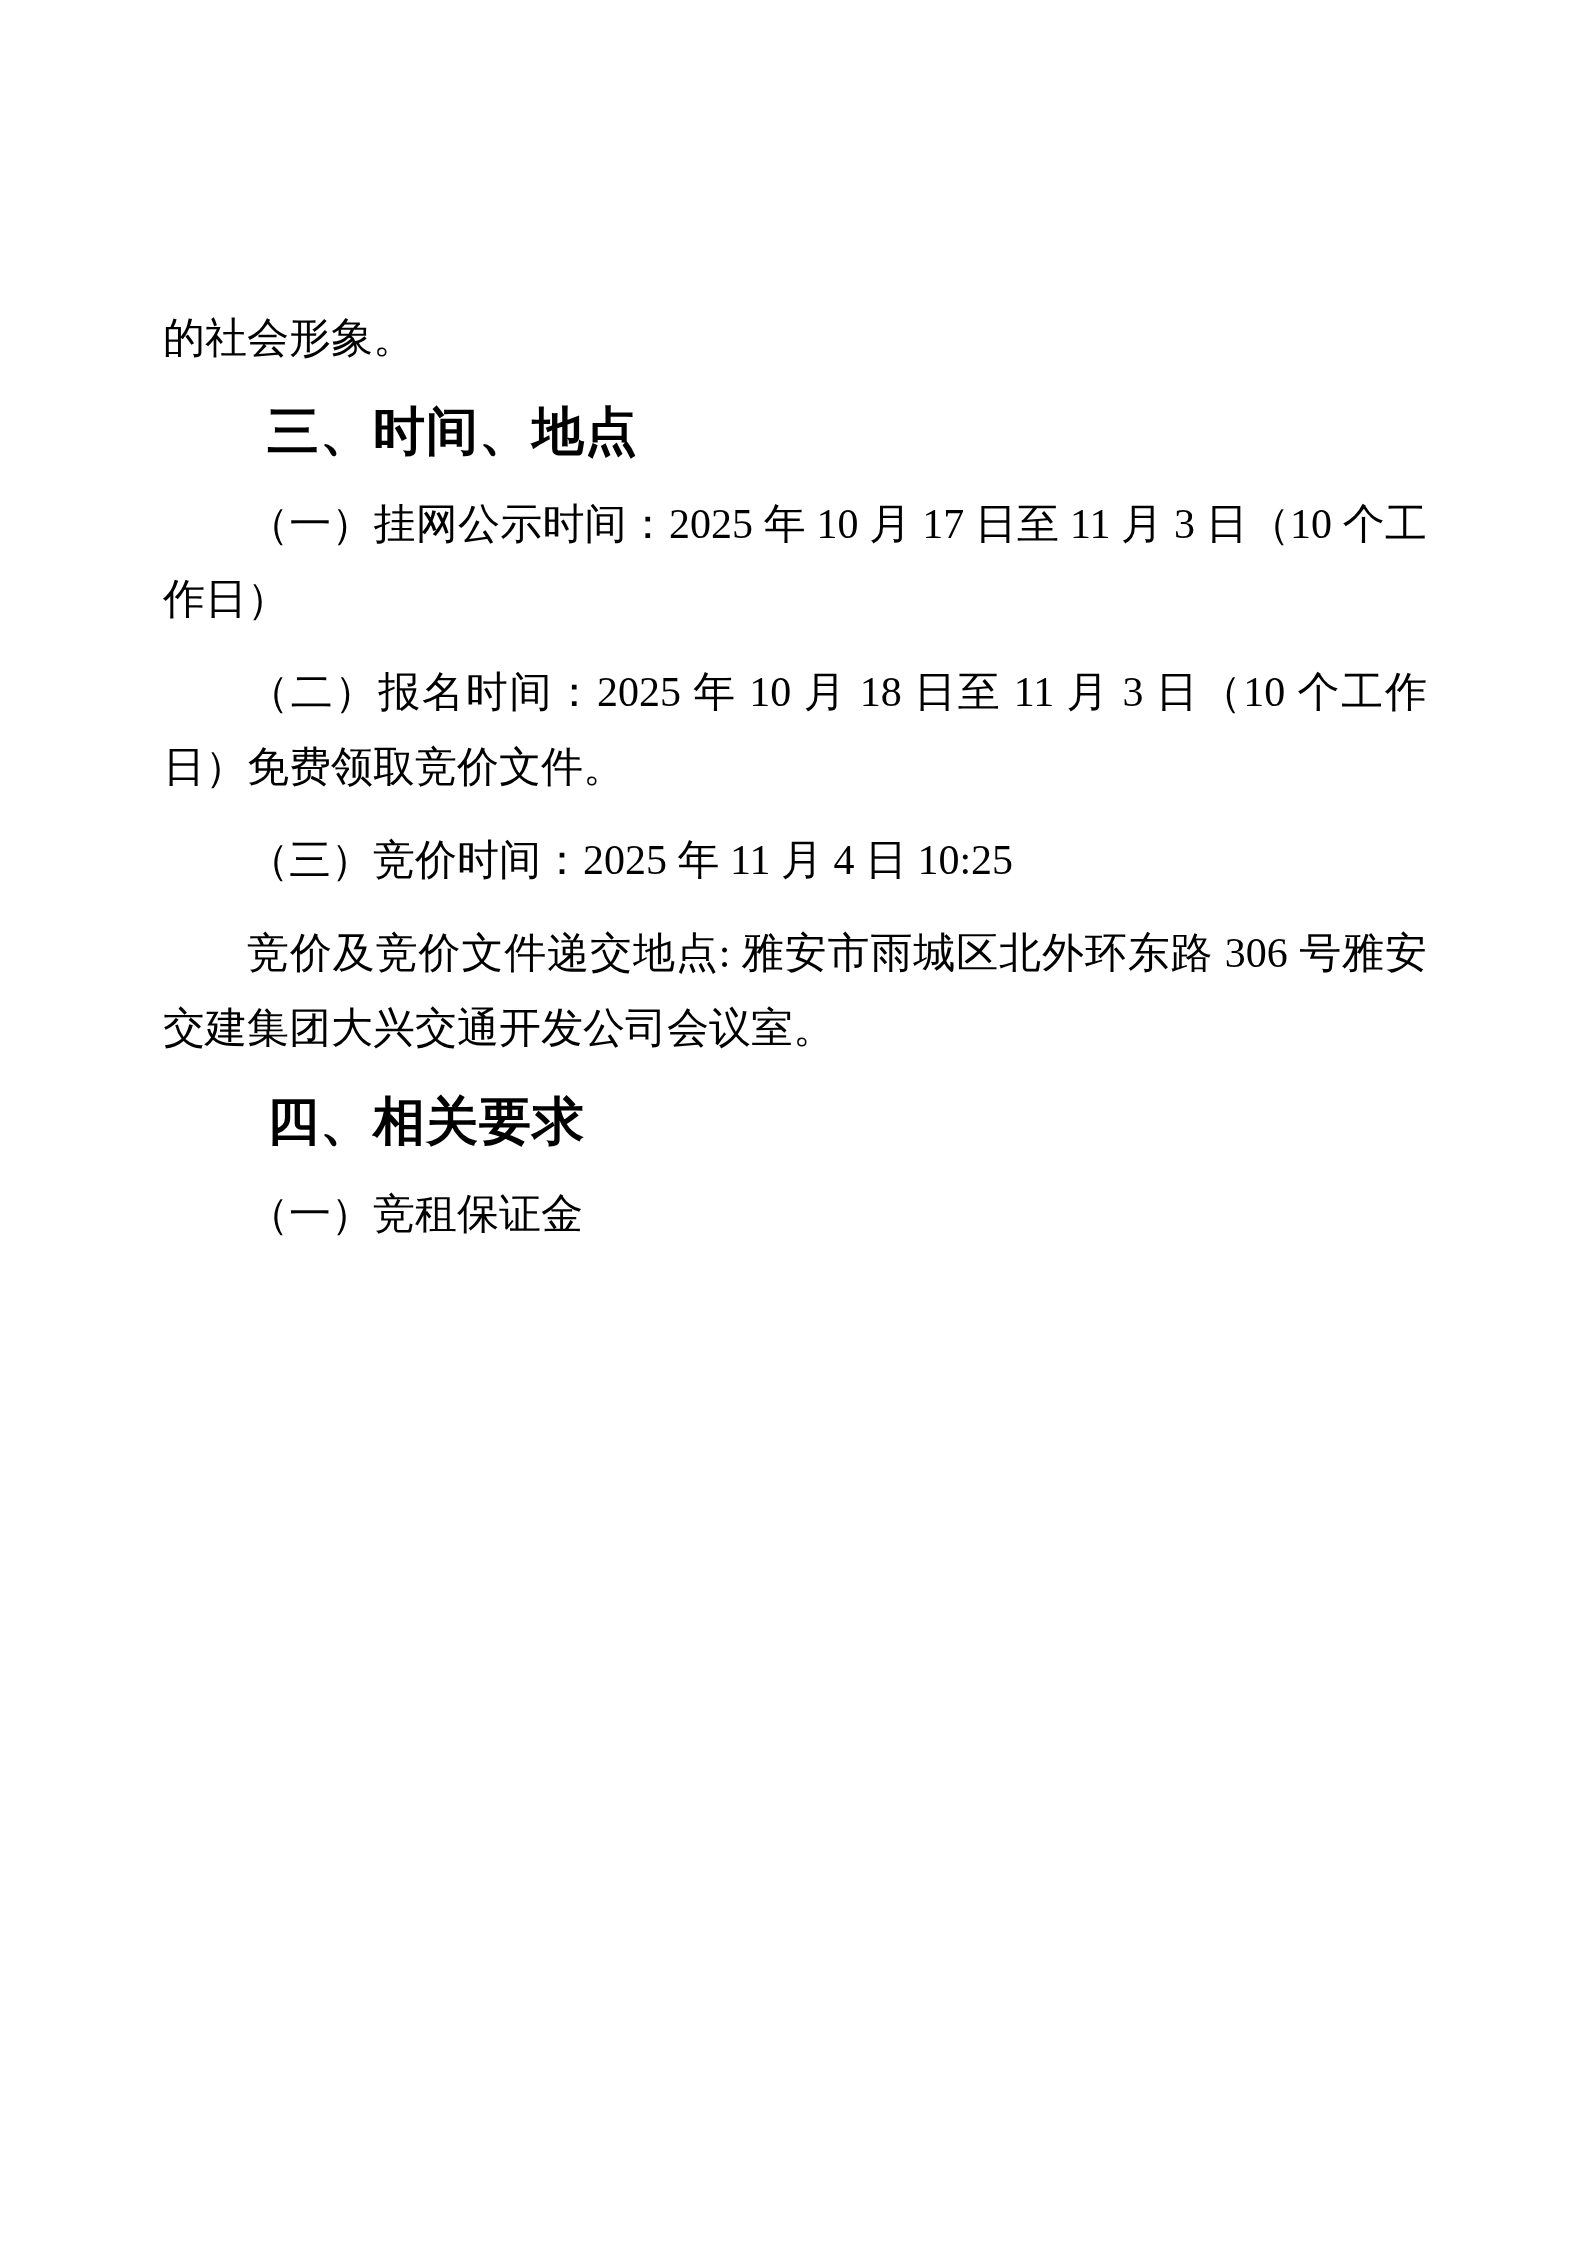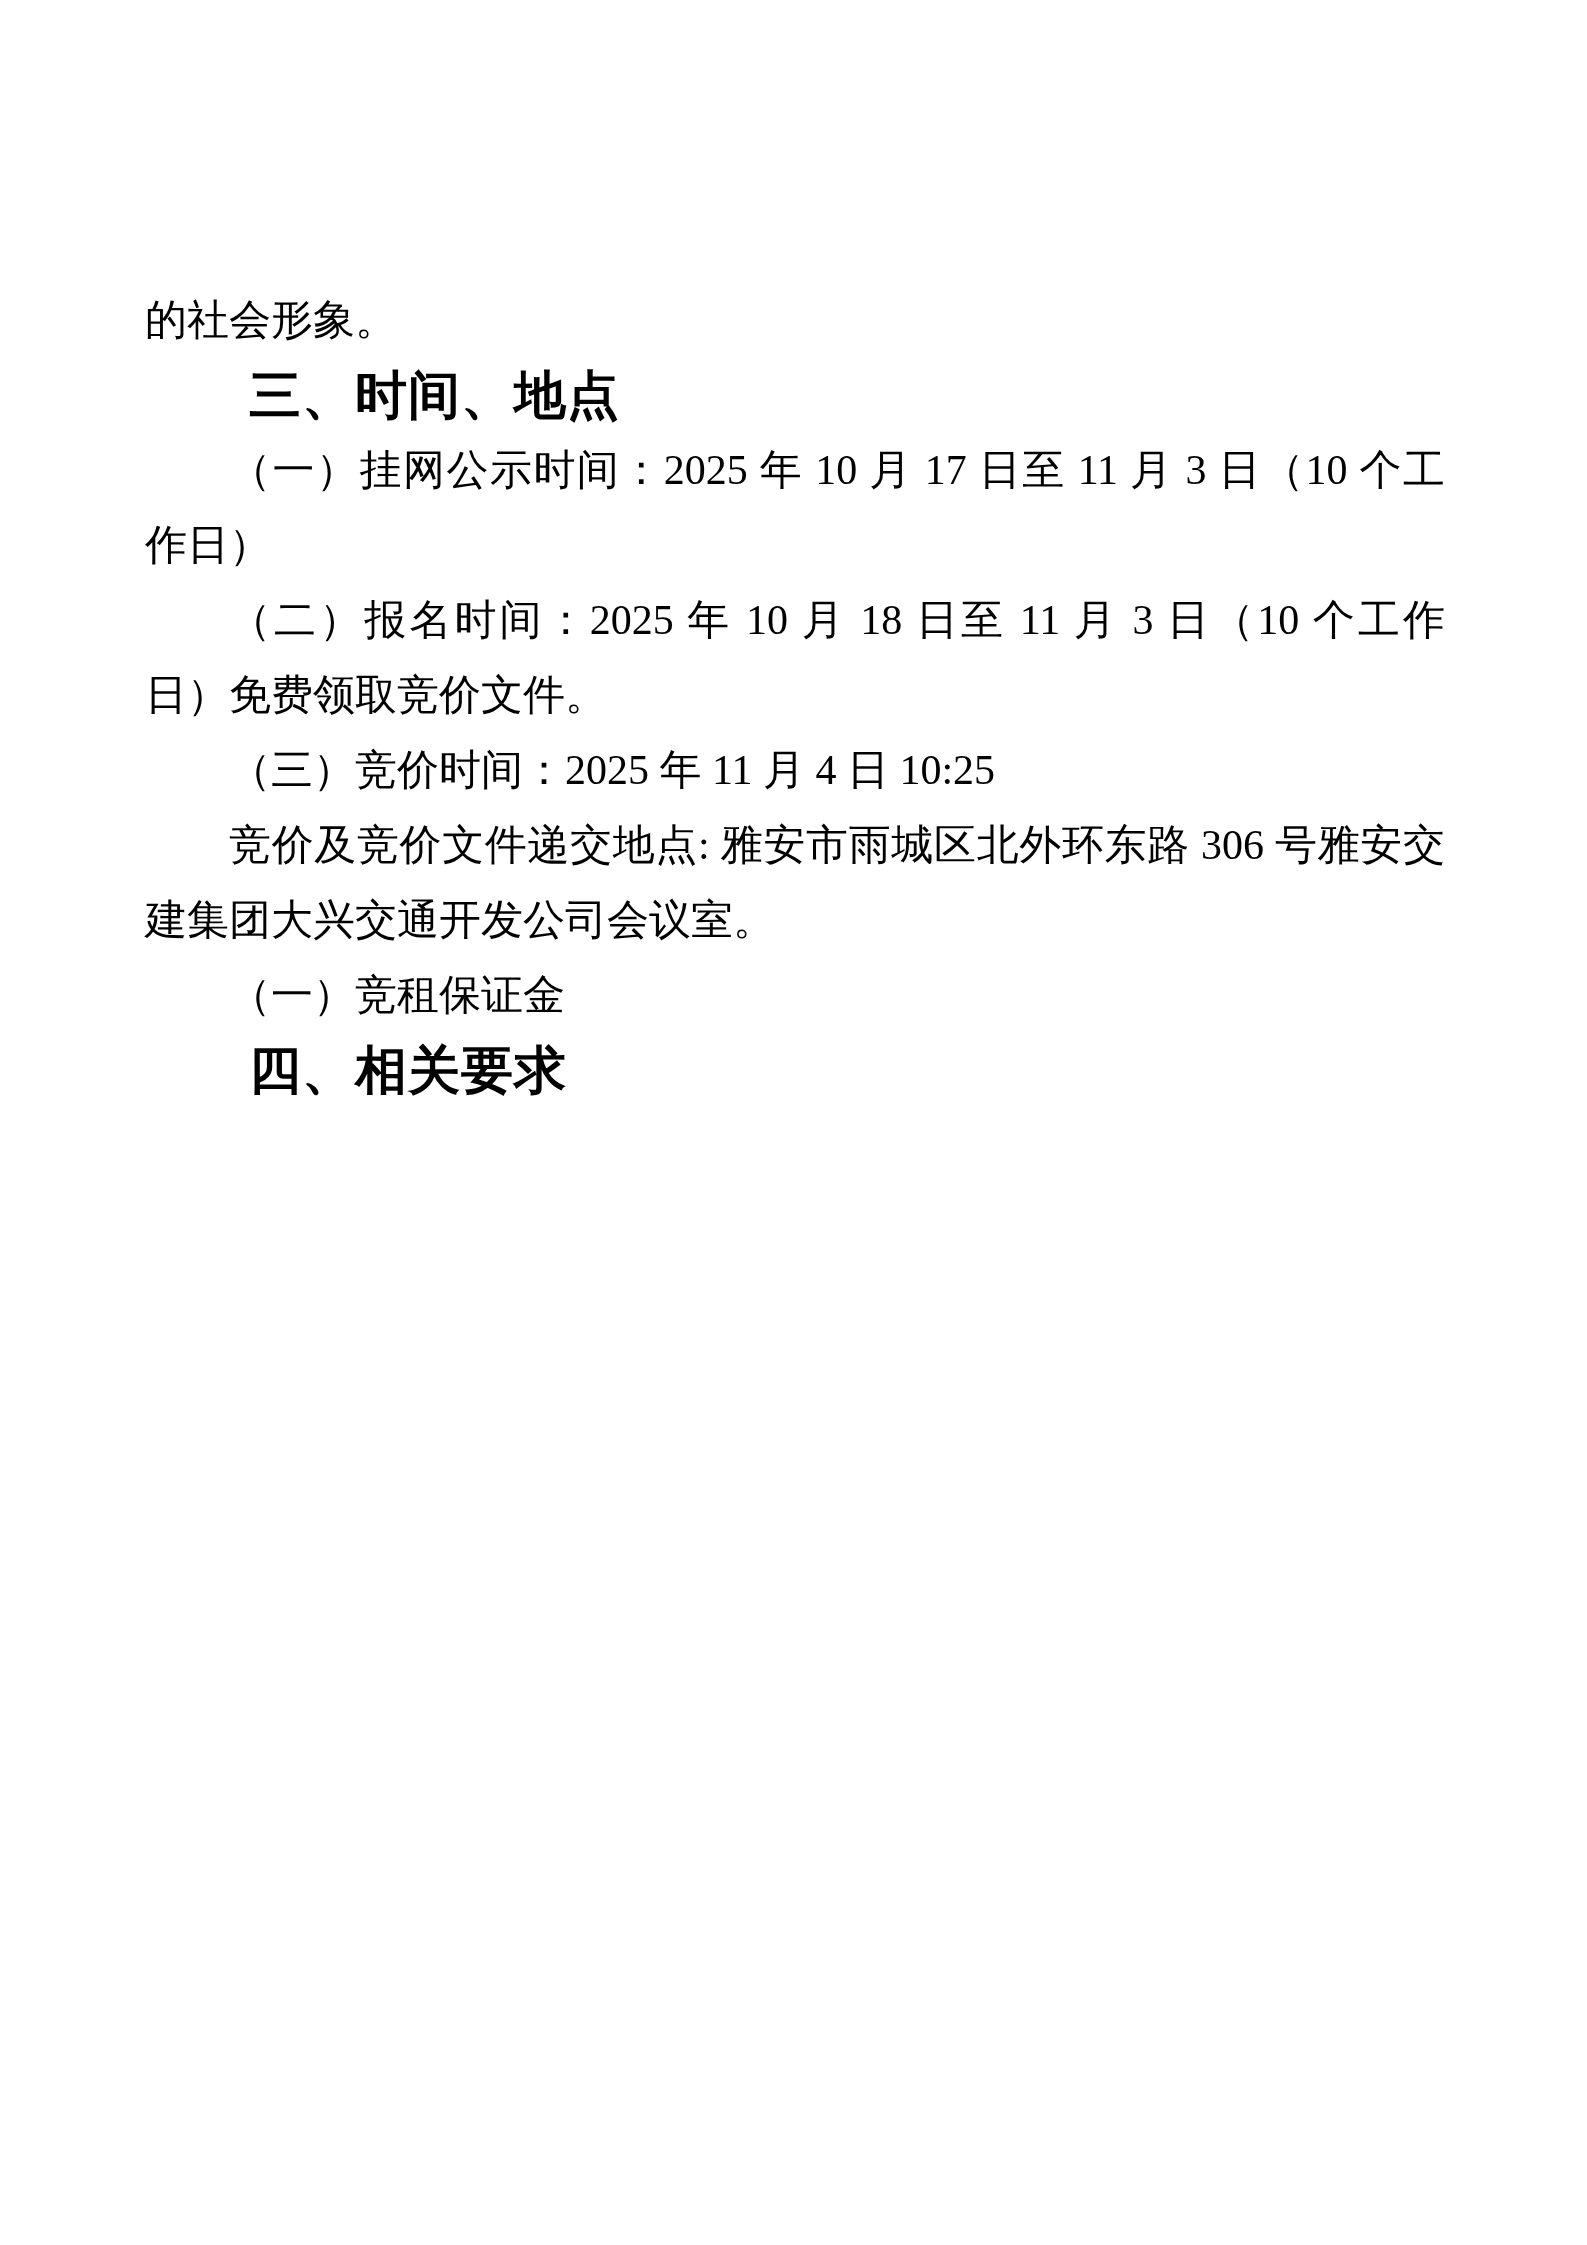--- a/index.html
+++ b/index.html
@@ -13,21 +13,21 @@
     height: 2245px;
     background: #ffffff;
     box-sizing: border-box;
     padding: 283px 142px 0 145px;
     overflow: hidden;
     font-family: "Liberation Serif", "DejaVu Serif", serif;
     font-size: 42px;
     color: #000000;
   }
   .page p {
-    margin: 0;
+    margin: 18px;
     line-height: 75px;
     text-align: justify;
     text-justify: inter-ideograph;
     word-break: break-all;
   }
   .indent {
     text-indent: 2em;
   }
   .note-indent {
     text-indent: 2.2em;
@@ -58,18 +58,18 @@
   <p class="indent">（一）挂网公示时间：2025 年 10 月 17 日至 11 月 3 日（10 个工作日）</p>
 
   <p class="indent">（二）报名时间：2025 年 10 月 18 日至 11 月 3 日（10 个工作日）免费领取竞价文件。</p>
 
 
 
   <p class="indent">（三）竞价时间：2025 年 11 月 4 日 10:25</p>
 
   <p class="indent">竞价及竞价文件递交地点: 雅安市雨城区北外环东路 306 号雅安交建集团大兴交通开发公司会议室。</p>
 
+  <p class="indent section-heading">四、相关要求</p>
+
   <p class="indent">（一）竞租保证金</p>
-
-  <p class="indent section-heading">四、相关要求</p>
 
 
 </div>
 
 </body></html>

